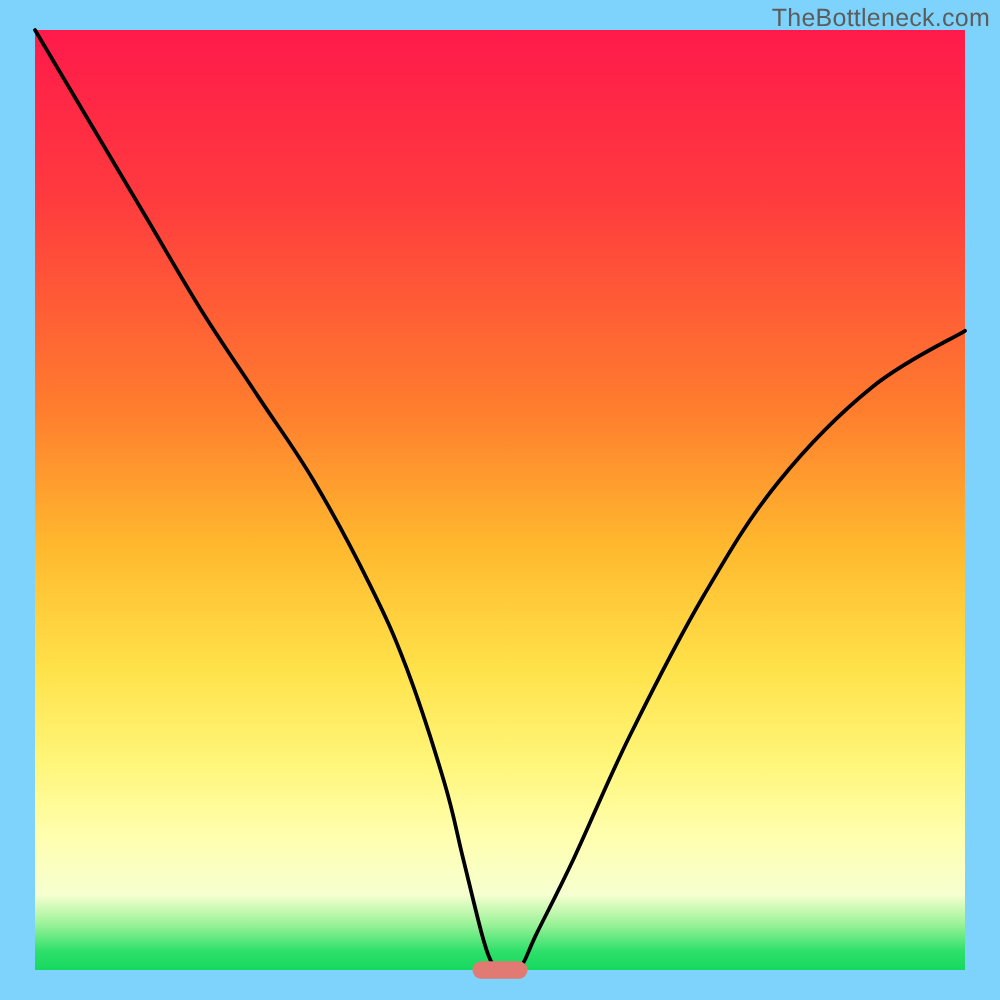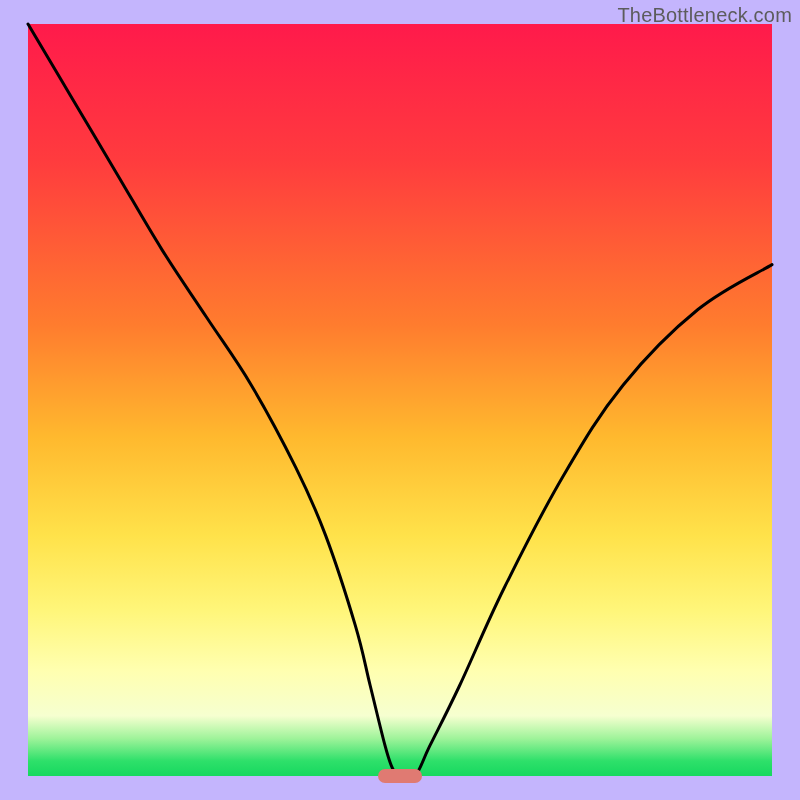--- a/index.html
+++ b/index.html
@@ -9,21 +9,21 @@
     height: 800px;
     background: #000;
     overflow: hidden;
   }
   .frame {
     position: absolute;
     left: 0;
     top: 0;
     width: 800px;
     height: 800px;
-    background: #c4b5fd;
+    background: #7dd3fc;
   }
   .plot {
     position: absolute;
     
     left: 28px;
     top: 24px;
     width: 744px;
     height: 752px;
     
     background: linear-gradient(

